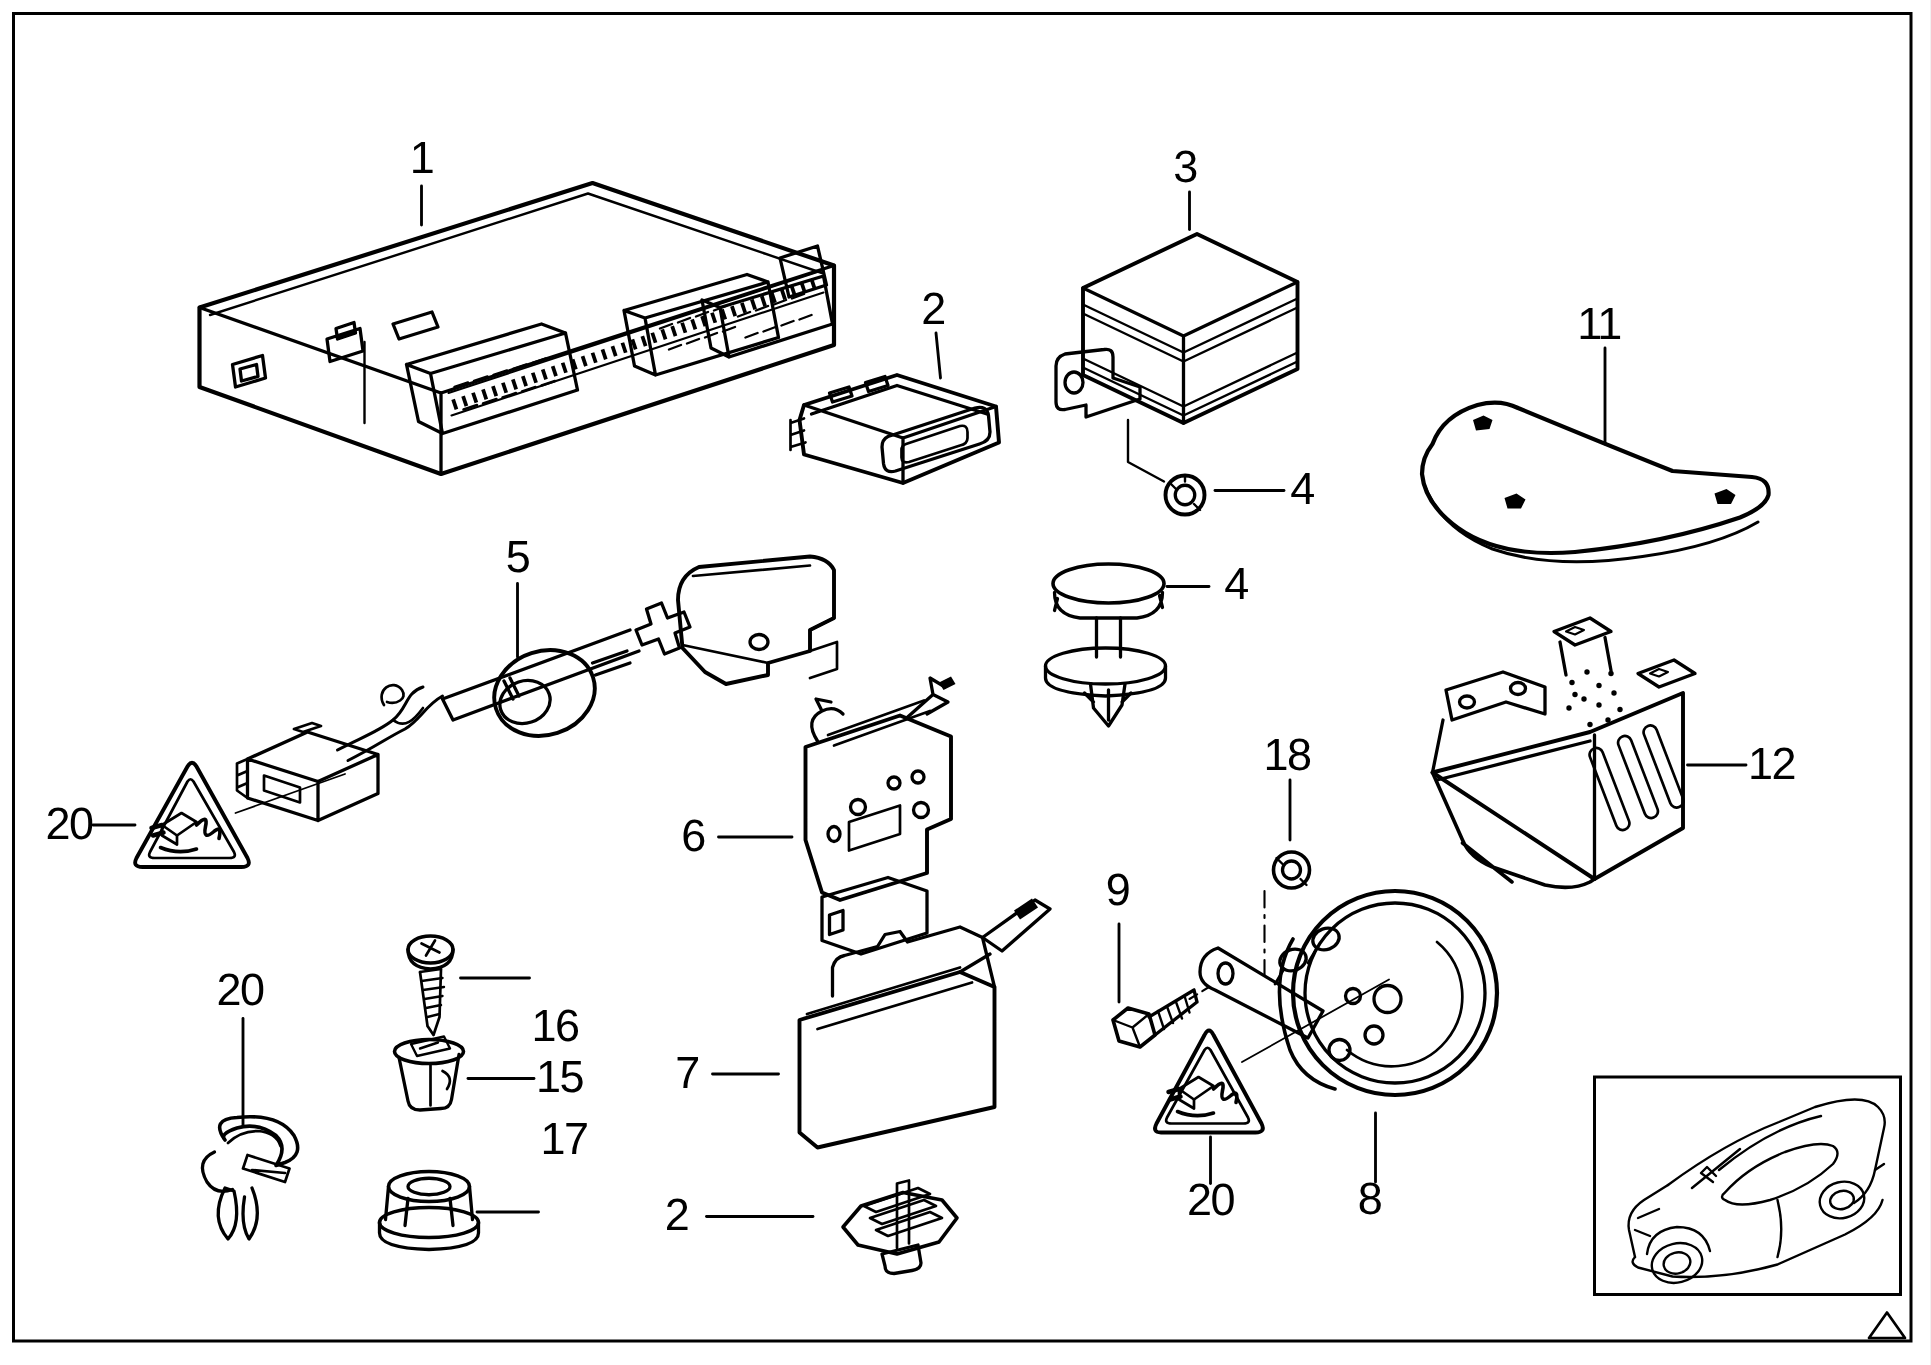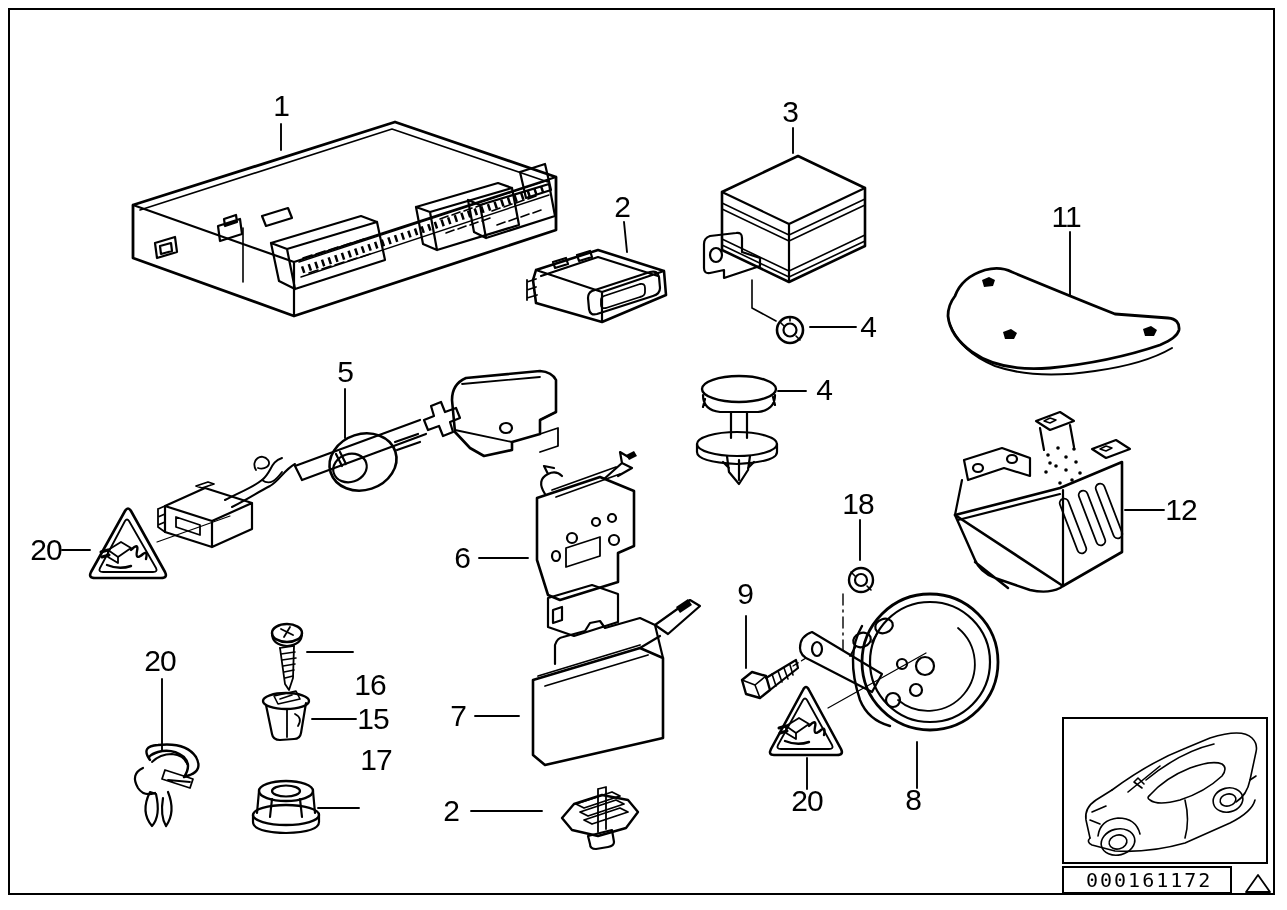--- a/index.html
+++ b/index.html
@@ -325,16 +325,13 @@
   <span class="callout" style="left:824px;top:390px">4</span>
   <span class="callout" style="left:451px;top:811px">2</span>
   <span class="callout" style="left:373px;top:719px">15</span>
   <span class="callout" style="left:370px;top:685px">16</span>
   <span class="callout" style="left:376px;top:760px">17</span>
   <span class="callout" style="left:160px;top:661px">20</span>
   <span class="callout" style="left:807px;top:801px">20</span>
   <span class="callout" style="left:46px;top:550px">20</span>
 
   <div class="car-box"></div>
-  <div class="pn-box">
-    <span class="pn-text">000161172</span>
-  </div>
 </div>
 
 </body></html>

